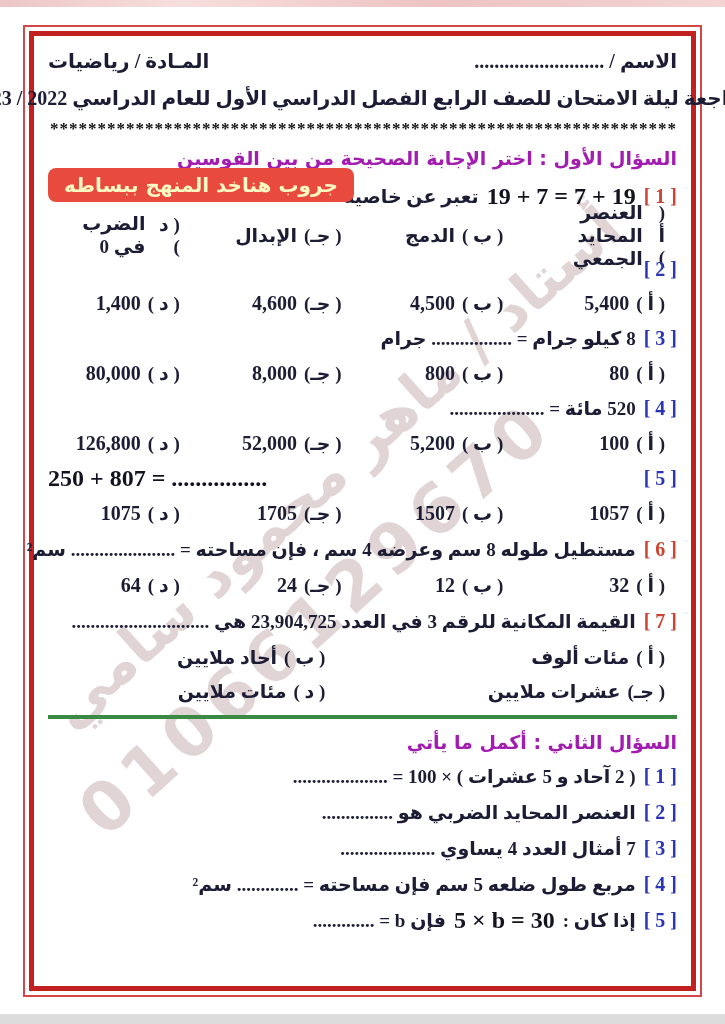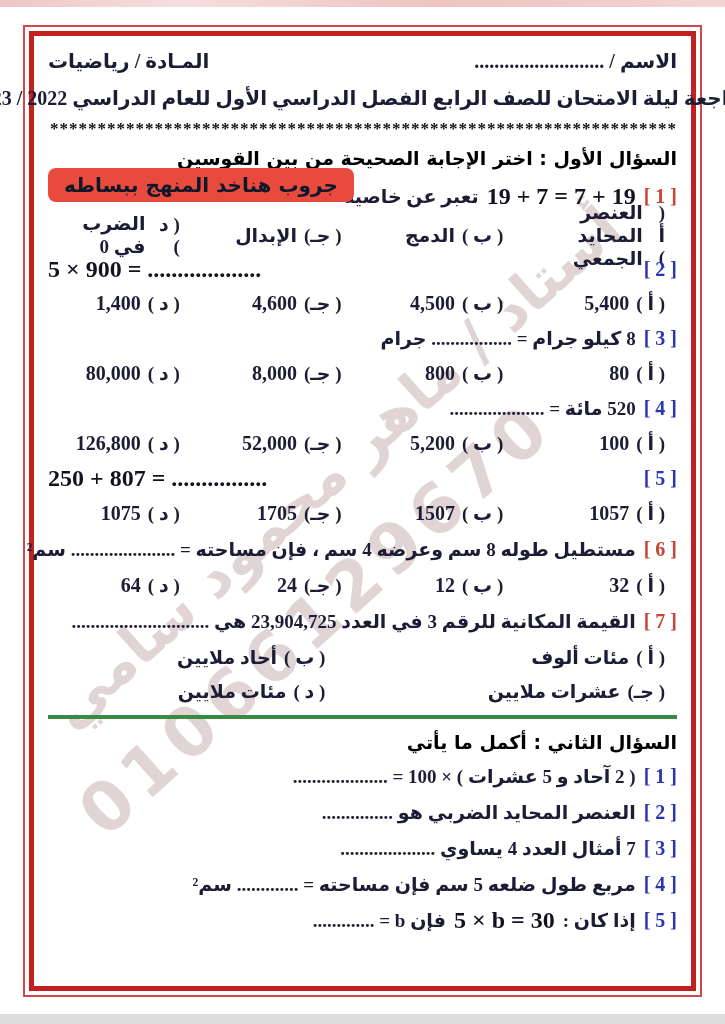--- a/index.html
+++ b/index.html
@@ -22,35 +22,35 @@
   .watermark .wm-name{font-size:58px;white-space:nowrap;}
   .watermark .wm-phone{font-size:68px;letter-spacing:8px;margin-top:26px;margin-right:230px;white-space:nowrap;}
   
   .content{position:absolute;left:48px;top:42px;right:48px;bottom:40px;z-index:2;direction:rtl;}
   .line{display:flex;align-items:center;gap:8px;height:34px;white-space:nowrap;}
   .h26{height:26px}.h32{height:32px}.h36{height:36px}.h38{height:38px}.h44{height:44px}
   .between{justify-content:space-between;}
   .hline{display:flex;justify-content:space-between;align-items:center;height:38px;font-size:20px;font-weight:700;}
   .center{justify-content:center;}
   .stars{overflow:hidden;font-weight:700;font-size:17px;letter-spacing:1px;color:#101010;}
-  .sec-title{color:#000000;font-weight:700;font-size:19px;font-family:"DejaVu Sans",sans-serif;}
+  .sec-title{color:#a21caf;font-weight:700;font-size:19px;font-family:"DejaVu Sans",sans-serif;}
   .at{font-weight:700;font-size:19px;}
   .qtext{font-weight:700;font-size:19px;}
   .qnum{font-weight:700;font-size:20px;direction:ltr;unicode-bidi:isolate;}
   .n-blue{color:#2a35b5;}
   .n-red{color:#cb4433;}
   .math{direction:ltr;unicode-bidi:isolate;font-weight:700;font-size:24px;color:#121220;}
   .dots{font-weight:700;font-size:18px;letter-spacing:1px;}
   .opts{display:flex;height:34px;align-items:center;}
   .opt{flex:1;display:flex;align-items:center;gap:7px;justify-content:flex-start;padding-inline-start:30px;font-weight:700;font-size:19px;}
   .opt:first-child{padding-inline-start:12px;}
   .opts2{display:flex;height:34px;align-items:center;}
   .opt-wide{flex:0 0 54%;display:flex;gap:7px;align-items:center;padding-inline-start:12px;font-weight:700;font-size:19px;}
   .opt-rest{flex:1;display:flex;gap:7px;align-items:center;font-weight:700;font-size:19px;}
-  .badge{position:absolute;left:0px;top:-6px;background:#e84a3e;color:#0f172a;border-radius:8px;
+  .badge{position:absolute;left:0px;top:-6px;background:#e84a3e;color:#fef9c3;border-radius:8px;
     padding:5px 16px;font-size:20px;font-weight:700;font-family:"DejaVu Sans",sans-serif;white-space:nowrap;}
   .rel{position:relative;}
   .divider{height:18px;display:flex;align-items:center;}
   .divider-bar{width:100%;height:4px;background:#3a8a43;}
   .val{font-size:20px;}
 </style>
 </head>
 <body>
 
 <div class="top-artifact"></div>
@@ -101,21 +101,20 @@
         <span>الإبدال</span>
       </span>
     <span class="opt">
         <span>( د )</span>
         <span>الضرب في 0</span>
       </span>
   </div>
 
   <div class="line between">
     <span class="qnum n-blue">[ 2 ]</span>
-    <span class="math">5 × 900 = ...................</span>
   </div>
   <div class="opts">
     <span class="opt">
         <span>( أ )</span>
         <span class="val">5,400</span>
       </span>
     <span class="opt">
         <span>( ب )</span>
         <span class="val">4,500</span>
       </span>

